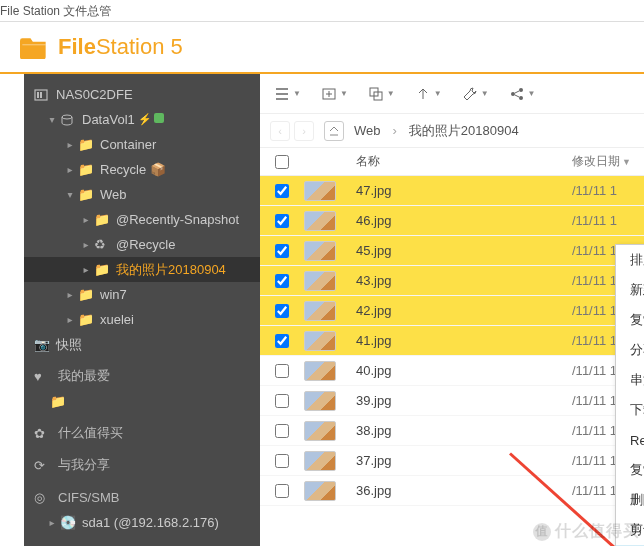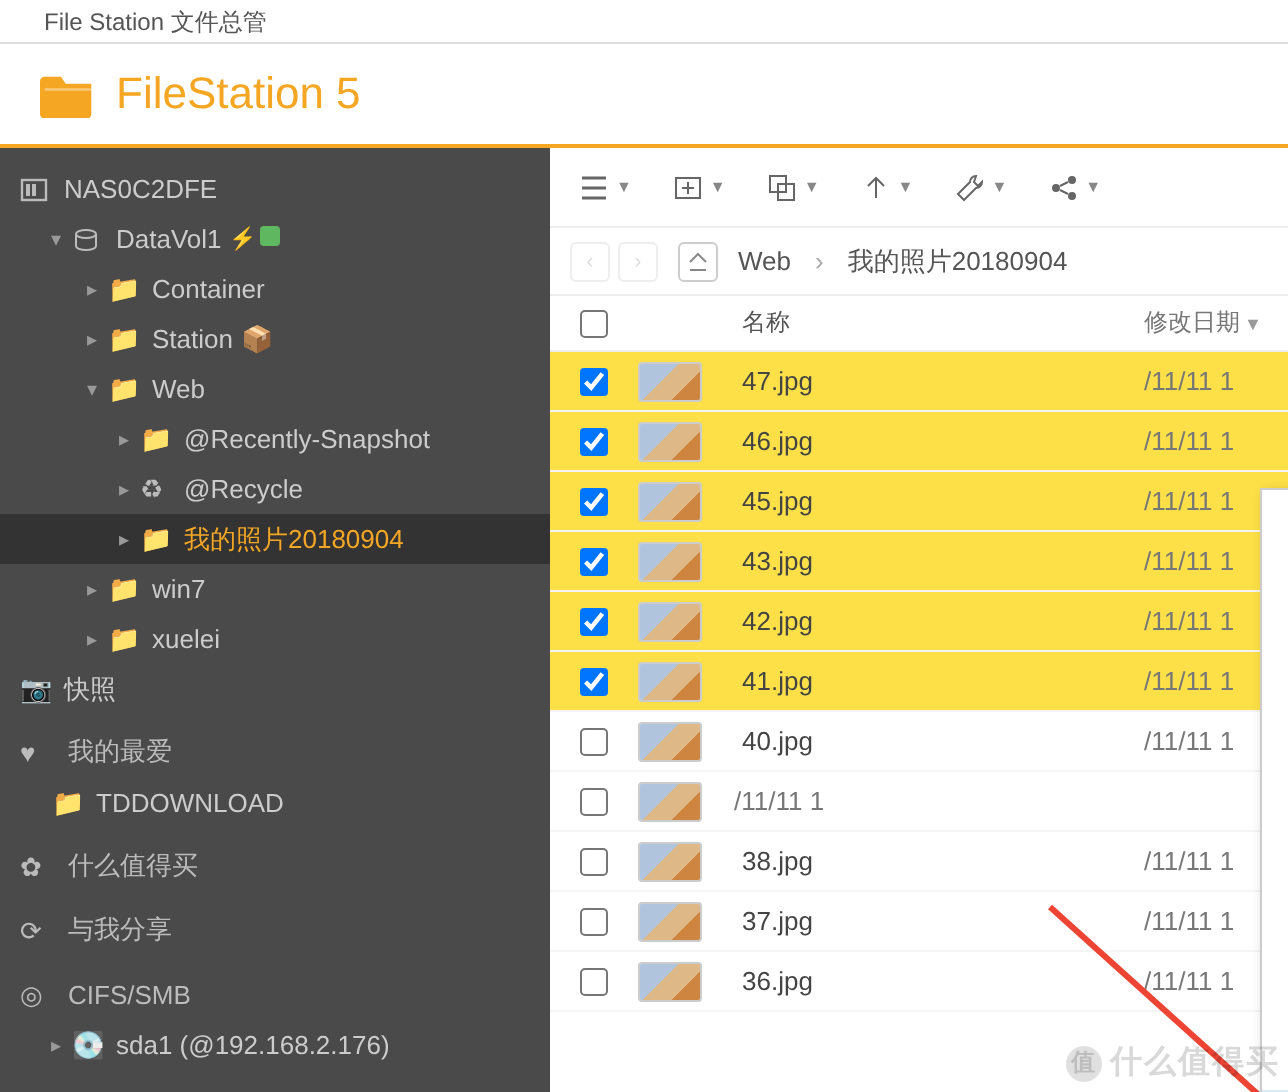--- a/index.html
+++ b/index.html
@@ -1,24 +1,24 @@
 <!DOCTYPE html>
 <html><head>
 <meta charset="utf-8">
 <style>
 * { margin: 0; padding: 0; box-sizing: border-box; font-family: "Microsoft YaHei", Arial, sans-serif; }
 body { width: 644px; height: 546px; overflow: hidden; background: #fff; position: relative; }
-.titlebar { height: 22px; background: #fff; border-bottom: 1px solid #ddd; font-size: 12px; color: #555; padding: 3px 22px; }
+.titlebar { height: 22px; background: #fff; border-bottom: 1px solid #ddd; font-size: 12px; color: #555; padding: 3px 0; }
 .header { height: 50px; display: flex; align-items: center; padding: 0 20px; background: #fff; }
 .logo-icon { width: 28px; height: 22px; margin-right: 10px; }
 .logo-text { font-size: 22px; color: #f5a623; font-weight: 300; }
-.logo-text b { font-weight: 400; }
+.logo-text b { font-weight: 700; }
 .hr { height: 2px; background: #f5a623; }
 .main { display: flex; height: calc(100% - 74px); }
-.sidebar { width: 275px; background: #4a4a4a; color: #ccc; font-size: 13px; overflow: hidden; padding-top: 8px; }
+.sidebar { width: 236px; background: #4a4a4a; color: #ccc; font-size: 13px; overflow: hidden; padding-top: 8px; margin-left: 24px; }
 .tree-row { display: flex; align-items: center; height: 25px; padding-right: 8px; cursor: pointer; white-space: nowrap; }
 .tree-row.active { background: #333; color: #f5a623; }
 .tree-row.active .tree-icon { color: #f5a623; }
 .tw { display: inline-block; width: 12px; text-align: center; margin-right: 2px; font-size: 10px; color: #999; flex-shrink: 0; }
 .tree-icon { width: 16px; margin-right: 6px; color: #bbb; flex-shrink: 0; }
 .pad { display: inline-block; flex-shrink: 0; }
 .sidebar-section { display: flex; align-items: center; height: 26px; padding-left: 10px; color: #bbb; font-size: 13px; margin-top: 6px; }
 .sidebar-section .si { width: 18px; margin-right: 6px; }
 .dv-badges { display: inline-flex; gap: 2px; margin-left: 4px; }
 .badge-lightning { color: #ffcc00; font-size: 11px; }
@@ -98,21 +98,21 @@
     <div class="tree-row">
       <span class="pad" style="width:40px"></span>
         <span class="tw">▸</span>
       <span class="tree-icon">📁</span>
       <span>Container</span>
     </div>
     <div class="tree-row">
       <span class="pad" style="width:40px"></span>
         <span class="tw">▸</span>
       <span class="tree-icon">📁</span>
-      <span>Station</span>
+      <span>Recycle</span>
       <span style="margin-left:4px">📦</span>
     </div>
     <div class="tree-row">
       <span class="pad" style="width:40px"></span>
         <span class="tw">▾</span>
       <span class="tree-icon">📁</span>
       <span>Web</span>
     </div>
     <div class="tree-row">
       <span class="pad" style="width:56px"></span>
@@ -150,21 +150,20 @@
       <span>快照</span>
     </div>
 
     <div class="sidebar-section">
         <span class="si">♥</span>
         <span>我的最爱</span>
       </div>
     <div class="tree-row">
       <span class="pad" style="width:26px"></span>
       <span class="tree-icon">📁</span>
-      <span>TDDOWNLOAD</span>
     </div>
     <div class="sidebar-section">
         <span class="si">✿</span>
         <span>什么值得买</span>
       </div>
     <div class="sidebar-section">
         <span class="si">⟳</span>
         <span>与我分享</span>
       </div>
     <div class="sidebar-section">
@@ -322,20 +321,21 @@
           <div class="col-name">40.jpg</div>
           <div class="col-date">/11/11 1</div>
         </div>
         <div class="row">
           <div class="col-chk">
             <input type="checkbox" style="">
           </div>
           <div class="col-thumb">
             <div class="thumb"></div>
           </div>
+          <div class="col-name">39.jpg</div>
           <div class="col-date">/11/11 1</div>
         </div>
         <div class="row">
           <div class="col-chk">
             <input type="checkbox" style="">
           </div>
           <div class="col-thumb">
             <div class="thumb"></div>
           </div>
           <div class="col-name">38.jpg</div>

